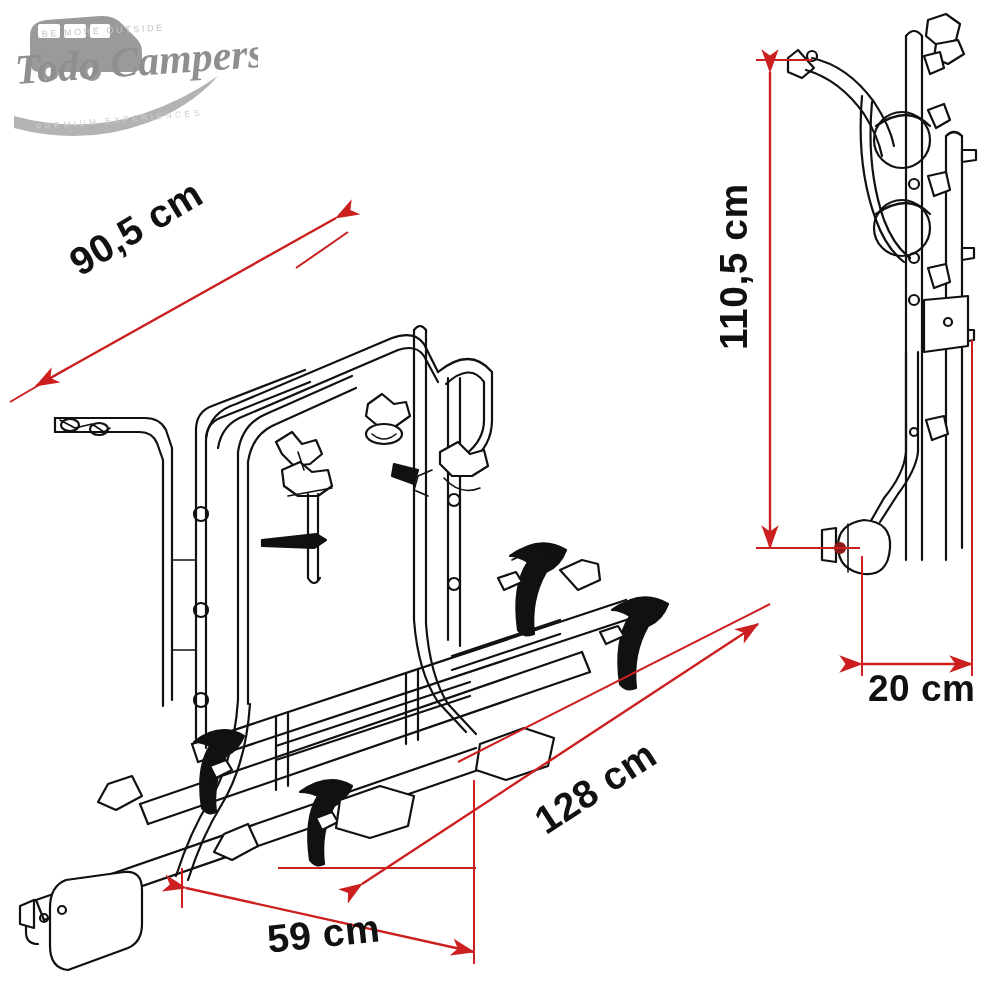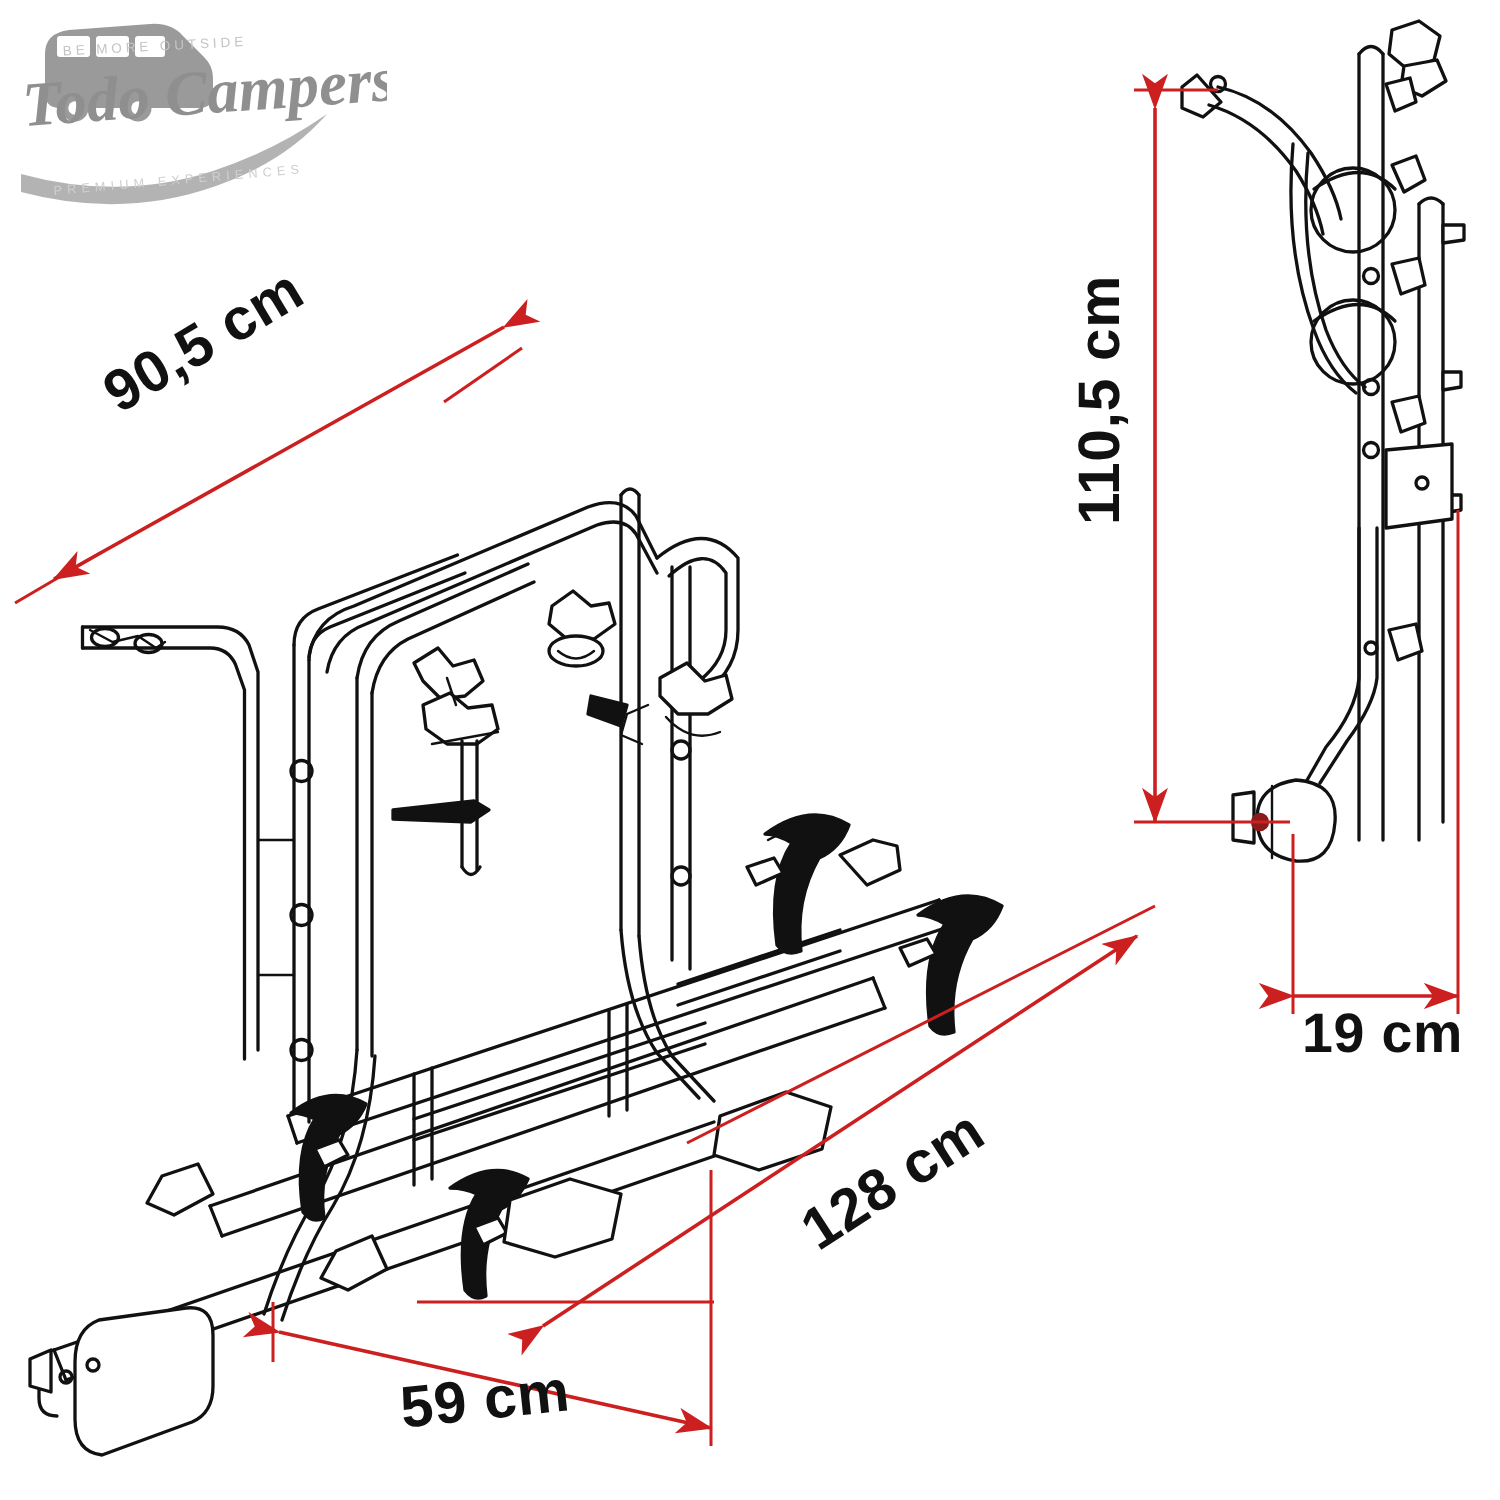--- a/index.html
+++ b/index.html
@@ -305,15 +305,15 @@
       <text x="34" y="33" font-size="9" fill="#c4c4c4" letter-spacing="2.6" font-family="Liberation Sans, sans-serif" transform="rotate(-3 34 33)">BE MORE OUTSIDE</text>
       <text x="8" y="80" font-size="42" fill="#8f8f8f" font-style="italic" font-weight="bold" font-family="Liberation Serif, serif" transform="rotate(-4 8 80)">Todo Campers</text>
       <text x="28" y="126" font-size="8.5" fill="#cfcfcf" letter-spacing="3.4" font-family="Liberation Sans, sans-serif" transform="rotate(-5 28 126)">PREMIUM EXPERIENCES</text>
     </svg>
   </div>
 
   <div class="dimlabel" id="lbl-905">90,5 cm</div>
   <div class="dimlabel" id="lbl-128">128 cm</div>
   <div class="dimlabel" id="lbl-59">59 cm</div>
   <div class="dimlabel" id="lbl-1105">110,5 cm</div>
-  <div class="dimlabel" id="lbl-23">19 cm</div>
+  <div class="dimlabel" id="lbl-23">20 cm</div>
 
 </div>
 
 </body></html>

